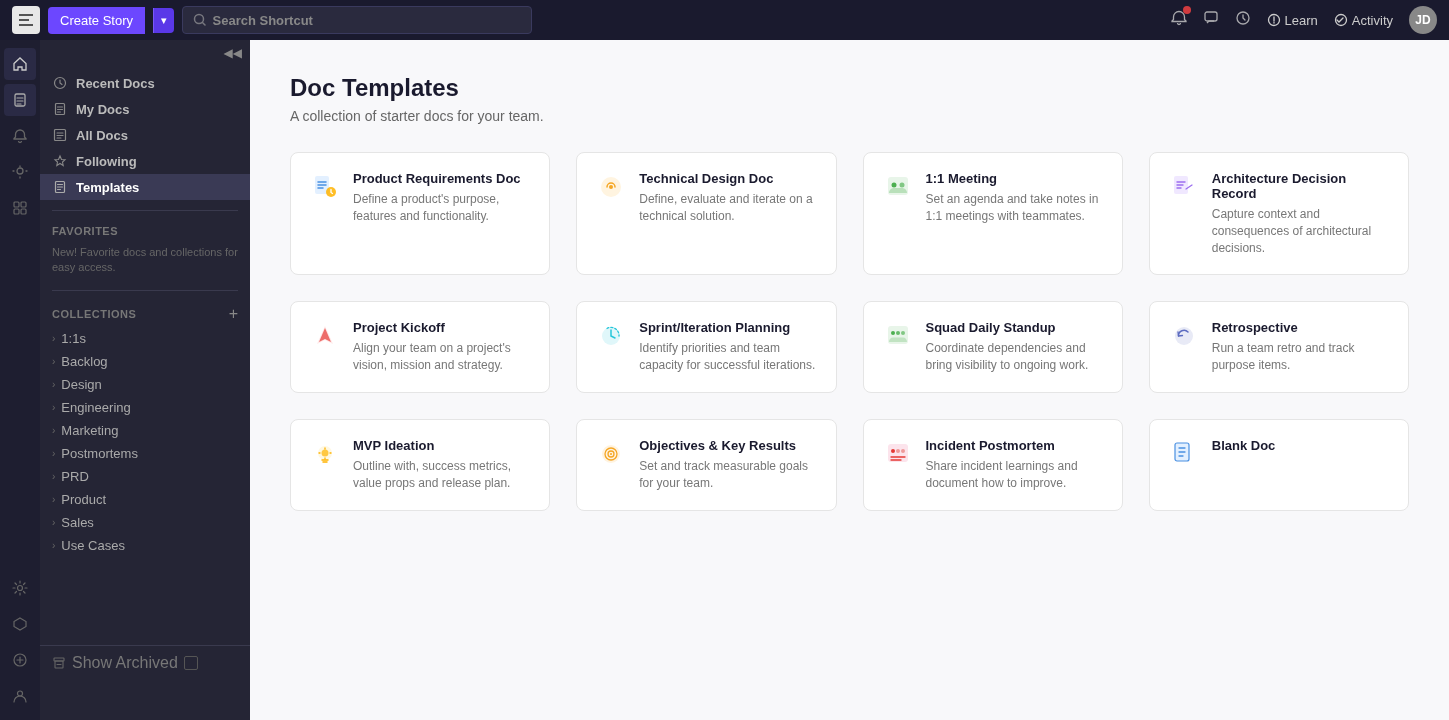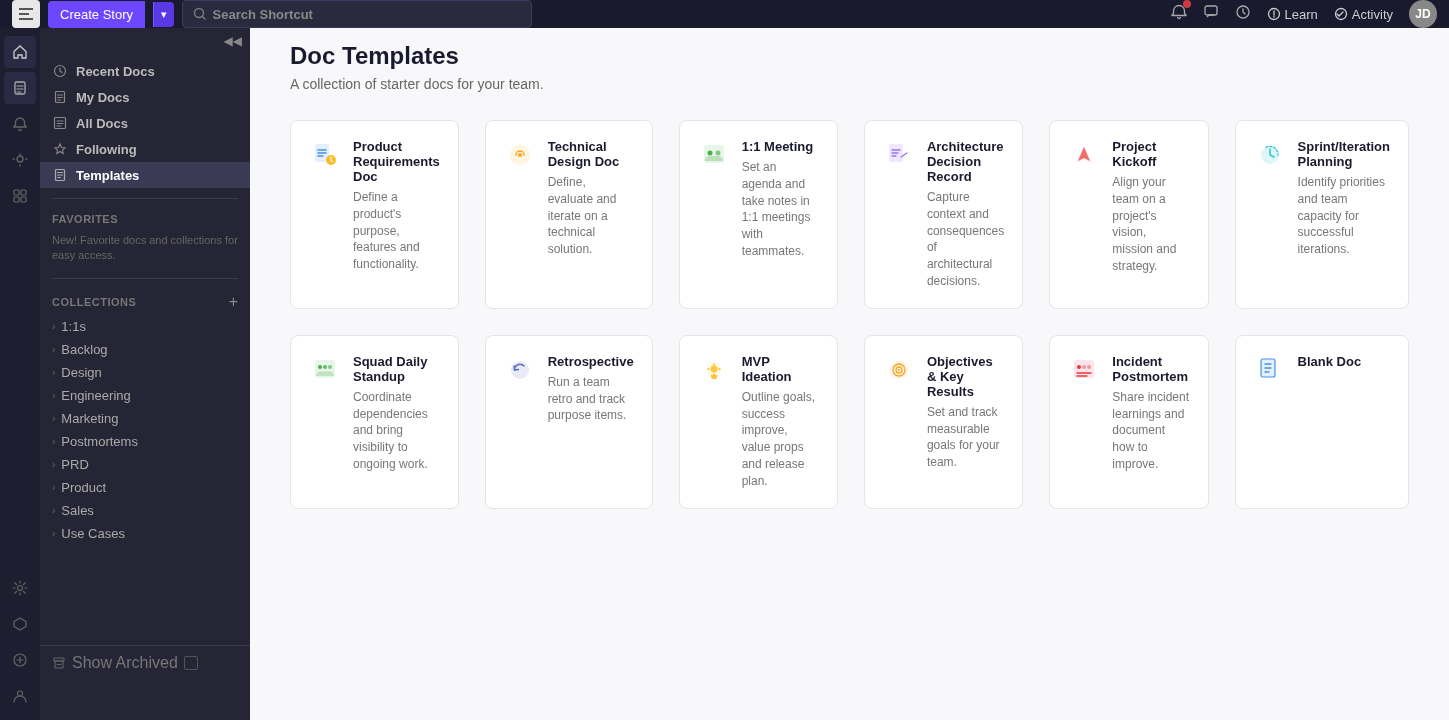--- a/index.html
+++ b/index.html
@@ -1,19 +1,19 @@
 <!DOCTYPE html>
 <html><head>
   <meta charset="utf-8">
   <style>
     * { box-sizing: border-box; margin: 0; padding: 0; }
     body { font-family: -apple-system, BlinkMacSystemFont, 'Segoe UI', sans-serif; background: #f5f5f5; color: #333; font-size: 13px; display: flex; flex-direction: column; height: 720px; width: 1449px; overflow: hidden; }
 
     
-    .topbar { background: #1a1a2e; display: flex; align-items: center; height: 28px; padding: 0 12px; gap: 8px; flex-shrink: 0; }
+    .topbar { background: #1a1a2e; display: flex; align-items: center; height: 40px; padding: 0 12px; gap: 8px; flex-shrink: 0; }
     .topbar-logo { width: 28px; height: 28px; background: #e8e8e8; border-radius: 4px; display: flex; align-items: center; justify-content: center; font-weight: bold; font-size: 14px; color: #333; flex-shrink: 0; }
     .topbar-create-btn { background: #6c47ff; color: white; border: none; border-radius: 4px 0 0 4px; padding: 6px 12px; cursor: pointer; font-size: 13px; font-weight: 500; }
     .topbar-create-arrow { background: #5a38e8; color: white; border: none; border-radius: 0 4px 4px 0; padding: 6px 7px; cursor: pointer; font-size: 11px; border-left: 1px solid #7a5af8; }
     .topbar-search { flex: 1; max-width: 350px; background: #2a2a3e; border: 1px solid #3a3a5e; border-radius: 4px; display: flex; align-items: center; padding: 0 10px; gap: 6px; color: #aaa; font-size: 13px; height: 28px; cursor: text; font-weight: bold; }
     .topbar-search svg { opacity: 0.6; }
     .topbar-spacer { flex: 1; }
     .topbar-icons { display: flex; align-items: center; gap: 16px; }
     .topbar-icon { color: #ccc; cursor: pointer; font-size: 16px; opacity: 0.8; position: relative; }
     .topbar-badge { position: absolute; top: -4px; right: -4px; width: 8px; height: 8px; background: #ff4444; border-radius: 50%; }
     .topbar-link { color: #ccc; font-size: 13px; cursor: pointer; display: flex; align-items: center; gap: 4px; }
@@ -39,26 +39,26 @@
     .sidebar-divider { height: 1px; background: #3a3a4e; margin: 6px 12px; }
     .sidebar-label { padding: 8px 12px 4px; font-size: 11px; color: #777; font-weight: 600; text-transform: uppercase; letter-spacing: 0.5px; display: flex; align-items: center; justify-content: space-between; }
     .sidebar-add-btn { color: #888; cursor: pointer; font-size: 16px; background: none; border: none; }
     .sidebar-favorites-text { padding: 4px 12px 8px; font-size: 11px; color: #666; line-height: 1.4; }
     .sidebar-collection-item { display: flex; align-items: center; gap: 6px; padding: 4px 12px; cursor: pointer; color: #aaa; font-size: 13px; }
     .sidebar-collection-chevron { font-size: 10px; color: #666; }
     .sidebar-bottom { margin-top: auto; padding: 8px 12px; display: flex; align-items: center; gap: 6px; color: #777; font-size: 12px; }
     .sidebar-bottom-checkbox { width: 14px; height: 14px; border: 1px solid #555; border-radius: 2px; cursor: pointer; background: none; }
 
     
-    .content { flex: 1; overflow-y: auto; padding: 14px 40px; background: #f8f8fa; }
+    .content { flex: 1; overflow-y: auto; padding: 34px 40px; background: #f8f8fa; }
     .content-title { font-size: 24px; font-weight: 700; color: #1a1a2e; margin-bottom: 6px; }
     .content-subtitle { font-size: 14px; color: #666; margin-bottom: 28px; }
 
     
-    .template-grid { display: grid; grid-template-columns: repeat(6, 1fr); gap: 26px; }
+    .template-grid { display: grid; grid-template-columns: repeat(4, 1fr); gap: 26px; }
     .template-card { background: white; border: 1px solid #e5e5e5; border-radius: 8px; padding: 18px; cursor: pointer; transition: box-shadow 0.15s; }
     .template-card-header { display: flex; align-items: flex-start; gap: 12px; }
     .template-card-icon { width: 32px; height: 32px; flex-shrink: 0; display: flex; align-items: center; justify-content: center; font-size: 20px; }
     .template-card-content {}
     .template-card-title { font-size: 13px; font-weight: 600; color: #1a1a2e; margin-bottom: 5px; }
     .template-card-desc { font-size: 12px; color: #777; line-height: 1.4; }
 
     
     .icon-blue { color: #4a90e2; }
     .icon-orange { color: #f5a623; }
@@ -448,21 +448,21 @@
             <svg width="28" height="28" viewBox="0 0 28 28" fill="none">
               <circle cx="14" cy="13" r="7" fill="#fff8e1"></circle>
               <path d="M14 8v1M14 18v1M9 13h-1M19 13h1" stroke="#ffb300" stroke-width="1.3" stroke-linecap="round"></path>
               <circle cx="14" cy="13" r="3.5" fill="#ffb300" opacity="0.7"></circle>
               <path d="M11 20h6" stroke="#ffb300" stroke-width="1.5" stroke-linecap="round"></path>
               <path d="M12 22h4" stroke="#ffb300" stroke-width="1.5" stroke-linecap="round"></path>
             </svg>
           </div>
           <div class="template-card-content">
             <div class="template-card-title">MVP Ideation</div>
-            <div class="template-card-desc">Outline goals, success improve, value props and release plan.</div>
+            <div class="template-card-desc">Outline with, success metrics, value props and release plan.</div>
           </div>
         </div>
       </div>
 
       <div class="template-card">
         <div class="template-card-header">
           <div class="template-card-icon icon-orange">
             <svg width="28" height="28" viewBox="0 0 28 28" fill="none">
               <circle cx="14" cy="14" r="9" fill="#fff3e0"></circle>
               <circle cx="14" cy="14" r="6" stroke="#f5a623" stroke-width="1.3" fill="none"></circle>

